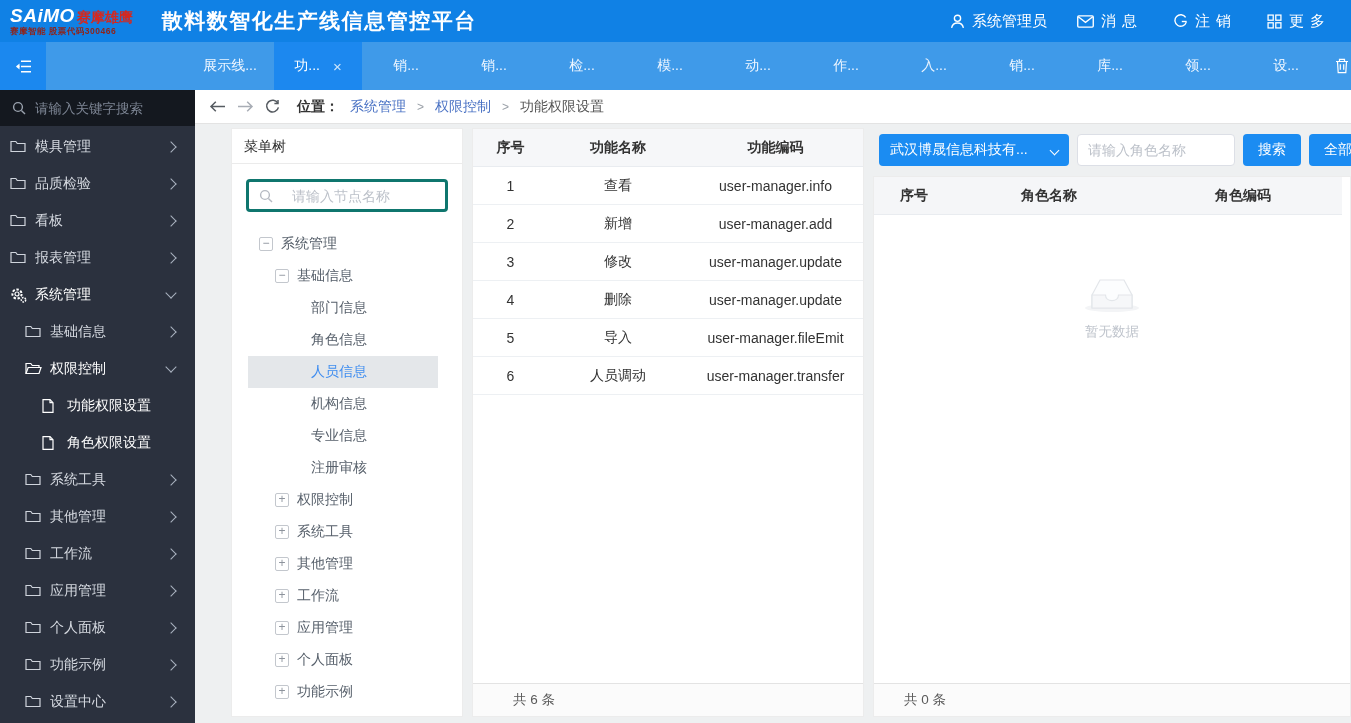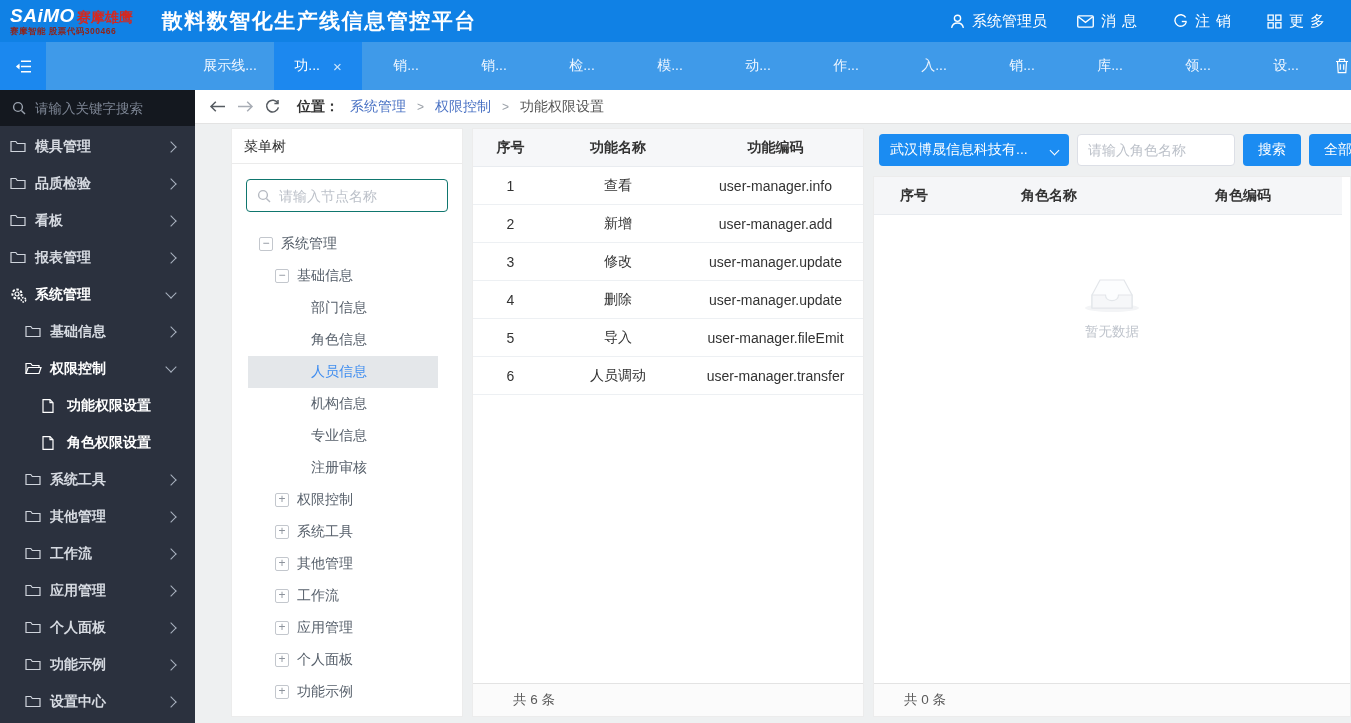--- a/index.html
+++ b/index.html
@@ -29,21 +29,21 @@
   .tab-close::before{content:"×";}
   .trash-btn{display:flex;align-items:center;justify-content:center;width:26px;margin-left:2px;cursor:pointer;}
 
   
   .body{display:flex;height:633px;}
   .sidebar{width:195px;flex-shrink:0;background:#2b313e;color:#d7dbe2;display:flex;flex-direction:column;}
   .side-search{height:36px;background:#14181f;display:flex;align-items:center;gap:9px;padding:0 12px;flex-shrink:0;}
   .side-search input{background:transparent;border:none;outline:none;color:#f97316;font-size:13.5px;width:130px;font-family:inherit;}
   .side-search input::placeholder{color:#7d8594;}
   .side-menu{padding-top:2px;overflow:hidden;}
-  .side-item{height:37px;display:flex;align-items:center;cursor:pointer;font-size:14px;font-weight:700;color:#d6dae1;}
+  .side-item{height:37px;display:flex;align-items:center;cursor:pointer;font-size:14px;font-weight:400;color:#d6dae1;}
   .side-item .ico{width:17px;margin-right:8px;display:flex;color:#cfd4dc;}
   .side-item.l1{padding-left:10px;}
   .side-item.l2{padding-left:25px;}
   .side-item.l3{padding-left:42px;}
   .side-item.active{color:#fff;}
   .chev{width:8px;height:8px;border-right:1.6px solid #aab2bf;border-bottom:1.6px solid #aab2bf;margin-left:auto;margin-right:20px;flex-shrink:0;}
   .chev.r{transform:rotate(-45deg);}
   .chev.d{transform:rotate(45deg);margin-top:-4px;}
   .chev.white{border-color:#fff;width:7px;height:7px;margin:0;}
 
@@ -57,21 +57,21 @@
   .bc-sep{color:#9aa0a8;font-size:12px;}
   .bc-cur{color:#555;}
 
   
   .content{flex:1;display:flex;gap:9px;padding:4px 0 6px 8px;min-height:0;margin-left:28px;}
   .panel{background:#fff;border:1px solid #ececec;}
 
   
   .tree-panel{width:232px;flex-shrink:0;display:flex;flex-direction:column;overflow:hidden;}
   .tree-title{padding:9px 12px 7px;font-size:14px;color:#2c2c2c;border-bottom:1px solid #ebebeb;}
-  .tree-search{margin:15px 14px 10px;height:33px;border:1px solid #0f766e;border-radius:4px;display:flex;align-items:center;gap:8px;padding:0 10px;color:#b6bac2;}
+  .tree-search{margin:15px 14px 10px;height:33px;border:3px solid #0f766e;border-radius:4px;display:flex;align-items:center;gap:19px;padding:0 10px;color:#b6bac2;}
   .tree-search input{border:none;outline:none;font-size:14px;color:#333;width:140px;font-family:inherit;}
   .tree-search input::placeholder{color:#bcc1c9;}
   .tree{padding-top:6px;font-size:14px;color:#57606b;overflow:hidden;}
   .tnode{height:32px;display:flex;align-items:center;cursor:pointer;}
   .tnode.l1{padding-left:27px;}
   .tnode.l2{padding-left:43px;}
   .tnode.l3{padding-left:79px;}
   .tnode.selected{background:#e4e7ea;margin-left:16px;margin-right:24px;padding-left:63px;}
   .tnode.selected .tlbl{color:#3f8df0;}
   .tbox{width:14px;height:14px;border:1px solid #c3c7cd;border-radius:2px;background:#fff;color:#8d939c;font-size:12px;line-height:11px;text-align:center;margin-right:8px;flex-shrink:0;}

